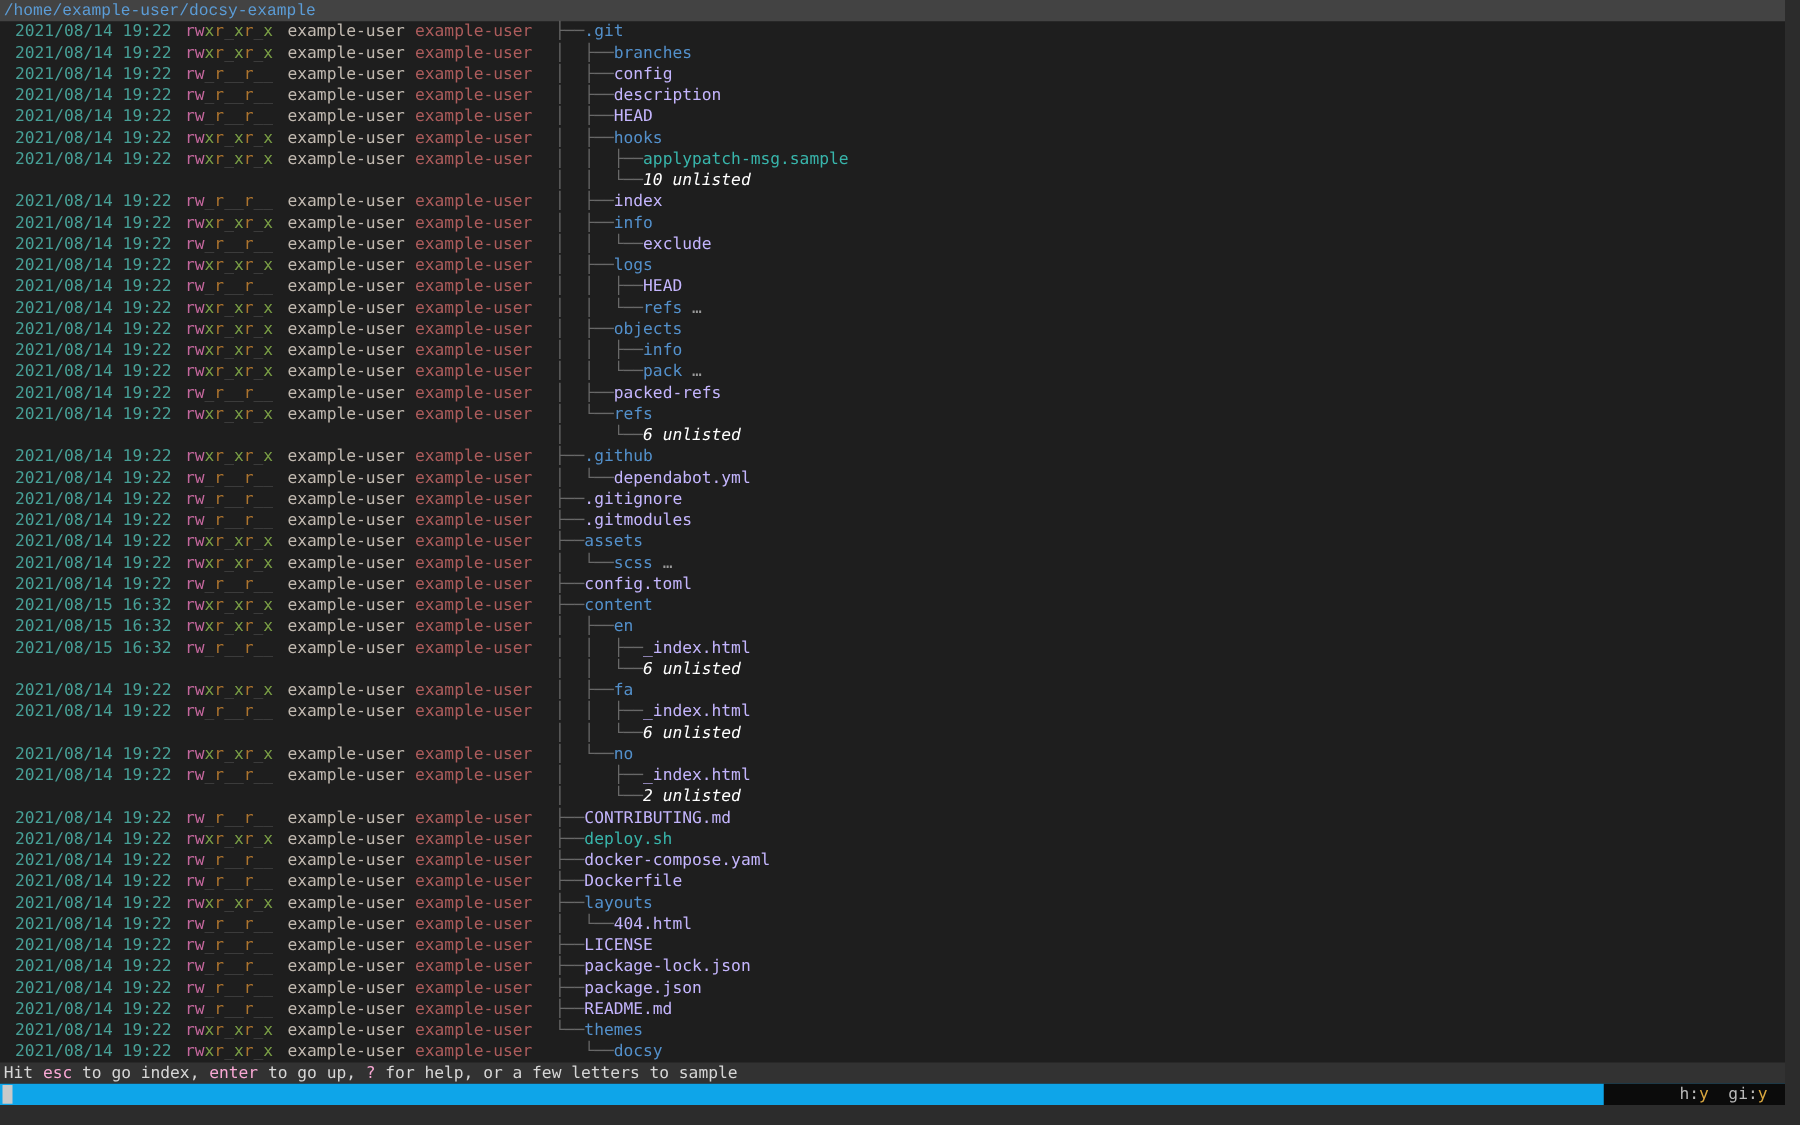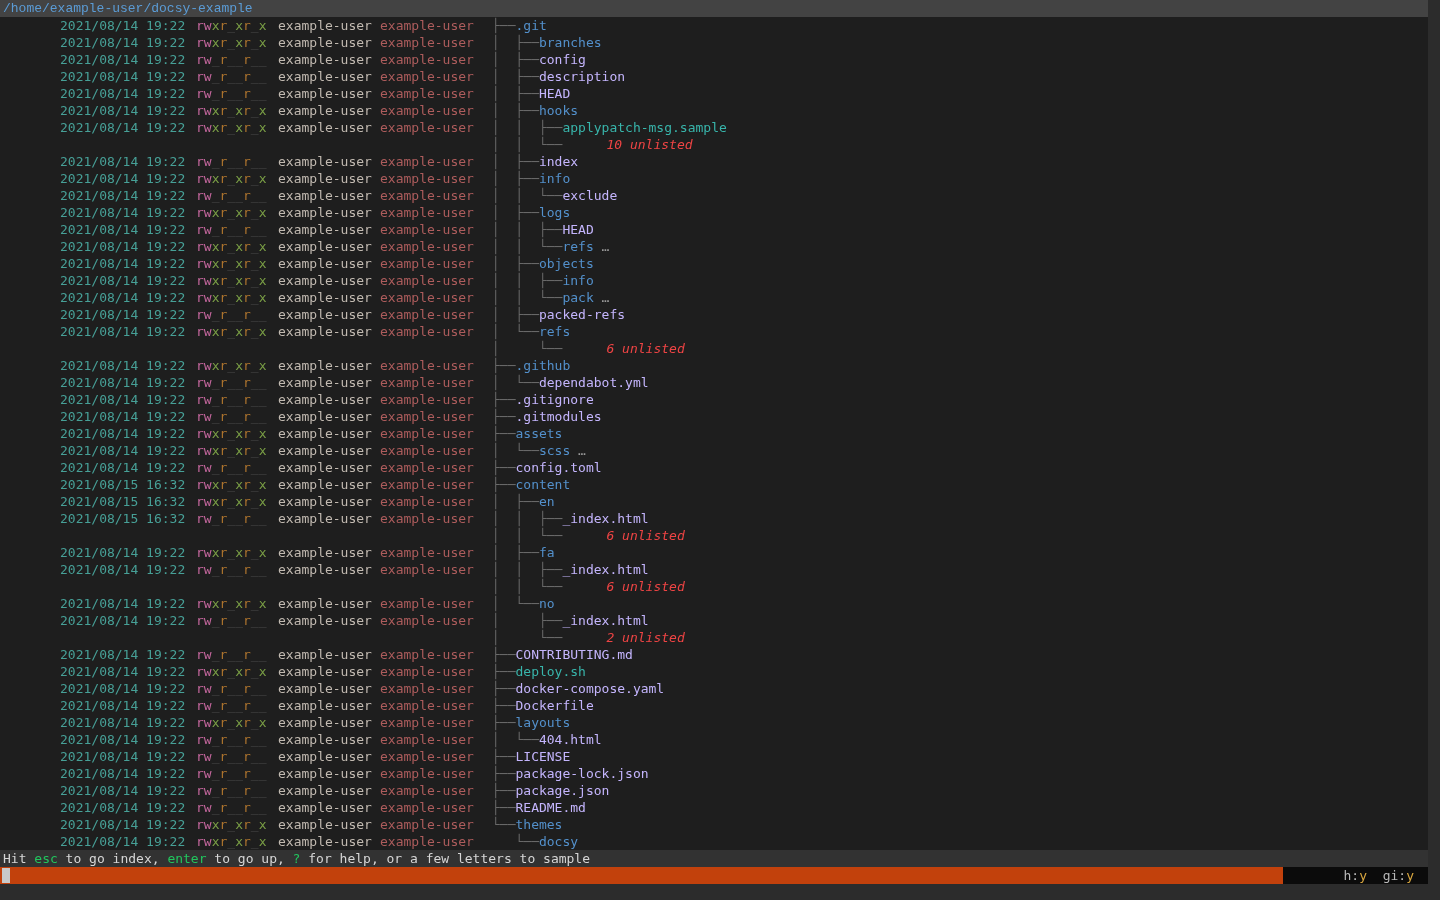--- a/index.html
+++ b/index.html
@@ -4,44 +4,44 @@
 <style>
   * { margin:0; padding:0; box-sizing:border-box; }
   html,body { width:1440px; height:900px; background:#2c2c2c; overflow:hidden; }
   body { font-family:"DejaVu Sans Mono", monospace; font-size:13px; line-height:17px; }
 
   #app { position:absolute; left:0; top:0; width:1428px; height:884px; background:#1e1e1e; }
 
   #title-bar { position:absolute; left:0; top:0; width:1428px; height:17px;
                background:#434343; color:#5b9cd6; padding-left:3px; white-space:pre;font-family:Liberation Mono, monospace; }
 
-  #rows { position:absolute; left:0; top:17px; width:1428px; height:833px;padding-left:48px; }
+  #rows { position:absolute; left:0; top:17px; width:1428px; height:833px; }
   .row { position:relative; height:17px; white-space:pre; }
   .c { position:absolute; top:0; }
   .date  { left:12px;  color:#47a097; }
   .perms { left:148px; }
   .user  { left:230px; color:#c2bab1; }
   .group { left:332px; color:#ad5c5c; }
   .tree  { left:444px; }
   .pu { color:#4c4c4c; }      
   .px { color:#7a9e45; }      
   .po { color:#c4679d; }      
   .pr { color:#ad742e; }      
   .pfx { color:#686868; }
   .nm-dir  { color:#5390cb; }
   .nm-file { color:#c4b5fd; }
   .nm-exec { color:#38b5ab;margin-top:27px; }
-  .nm-unl  { color:#ef4444; font-style:italic;margin-left:44px; }
+  .nm-unl  { color:#ffffff; font-style:italic; }
   .suf { color:#9a9a9a; }
 
   #status-bar { position:absolute; left:0; top:850px; width:1428px; height:17px;
                 background:#323232; color:#d6d6d6; padding-left:3px; white-space:pre; }
-  #status-bar .accent { color:#22c55e; }
+  #status-bar .accent { color:#f9a8d4; }
 
-  #input-bar { position:absolute; left:0; top:867px; width:1428px; height:17px; background:#c2410c; }
+  #input-bar { position:absolute; left:0; top:867px; width:1428px; height:17px; background:#0ea5e9; }
   #cursor { position:absolute; left:2px; top:1px; width:8px; height:15px; background:#c9c9c9; }
   #flags { position:absolute; right:0; top:0; width:145px; height:17px; background:#0b0b0b;
            text-align:right; padding-right:14px; white-space:pre; color:#b9b9b9; }
   #flags .fv { color:#d9a73f; }
 
   #right-pad  { position:absolute; left:1428px; top:0; width:12px; height:900px; background:#2c2c2c; }
   #bottom-pad { position:absolute; left:0; top:884px; width:1440px; height:16px; background:#2c2c2c; }
 </style>
 </head>
 <body>

